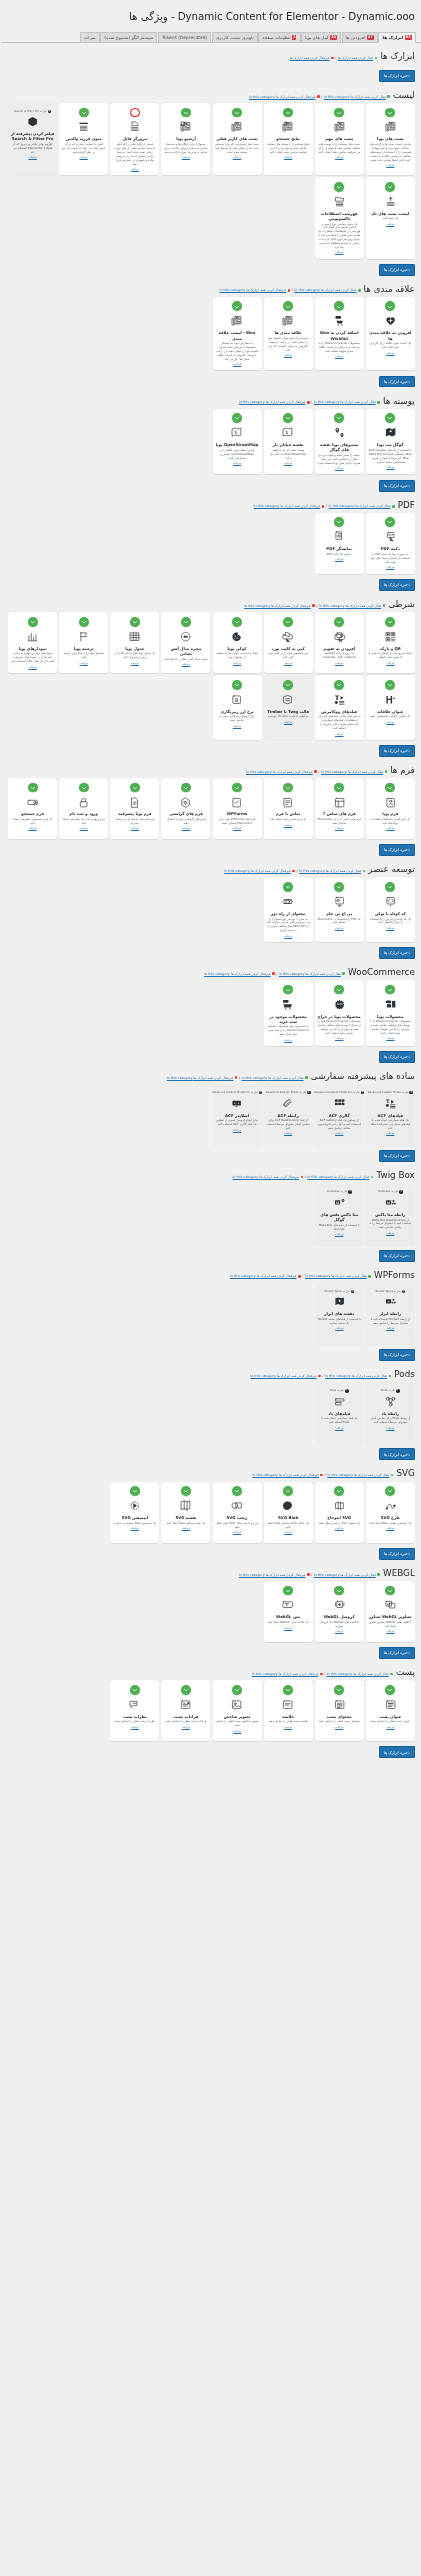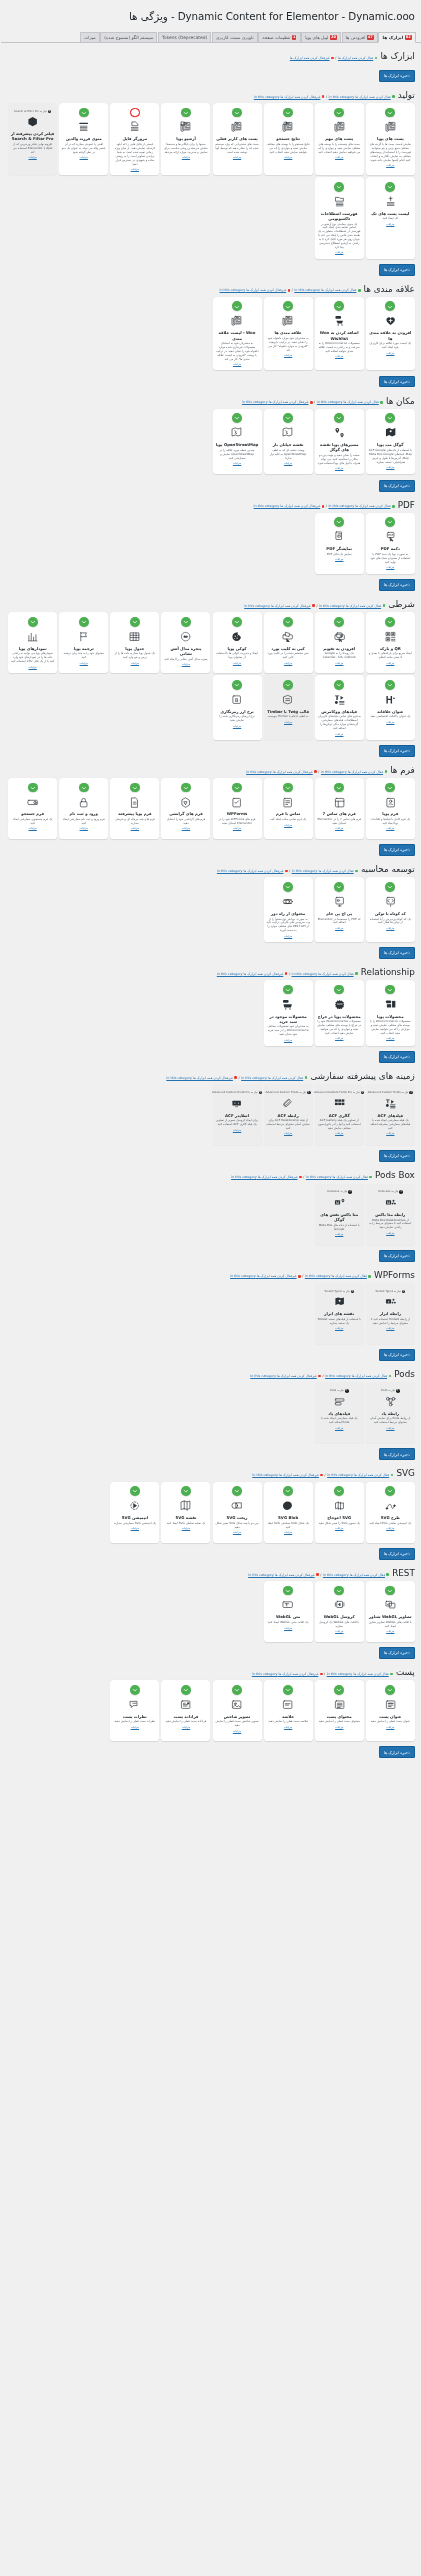--- a/index.html
+++ b/index.html
@@ -222,21 +222,21 @@
   </div>
 </div>
 
 <div class="saverow">
   <button class="savebtn">ذخیره ابزارک ها</button>
 </div>
 
 <div id="sections-root">
     <div class="section">
       <div class="sect-head">
-        <span class="sect-title">تولید</span>
+        <span class="sect-title">لیست</span>
         <span class="sect-links">
           <span class="dot green"></span>
           <a href="#">فعال کردن همه ابزارک ها in this category</a>
           <span>/</span>
           <span class="dot red"></span>
           <a href="#">غیرفعال کردن همه ابزارک ها in this category</a>
         </span>
       </div>
       <div class="grid">
         <div class="card">
@@ -500,21 +500,21 @@
           <div class="c-desc">به مشتریان خود به استثنای محصولات خریداری شده موارد دلخواه خود را نشان دهید. در ترکیب با ویجت "افزودن به لیست علاقه مندی ها" کار می کند</div>
           <a class="c-more" href="#">جزئیات</a>
         </div>
       </div>
     </div>
     <div class="saverow">
       <button class="savebtn">ذخیره ابزارک ها</button>
     </div>
     <div class="section">
       <div class="sect-head">
-        <span class="sect-title">مکان ها</span>
+        <span class="sect-title">پوسته ها</span>
         <span class="sect-links">
           <span class="dot green"></span>
           <a href="#">فعال کردن همه ابزارک ها in this category</a>
           <span>/</span>
           <span class="dot red"></span>
           <a href="#">غیرفعال کردن همه ابزارک ها in this category</a>
         </span>
       </div>
       <div class="grid">
         <div class="card">
@@ -1003,21 +1003,21 @@
           <div class="c-desc">یک فرم جستجوی سفارشی ایجاد کنید</div>
           <a class="c-more" href="#">جزئیات</a>
         </div>
       </div>
     </div>
     <div class="saverow">
       <button class="savebtn">ذخیره ابزارک ها</button>
     </div>
     <div class="section">
       <div class="sect-head">
-        <span class="sect-title">توسعه محاسبه</span>
+        <span class="sect-title">توسعه عنصر</span>
         <span class="sect-links">
           <span class="dot green"></span>
           <a href="#">فعال کردن همه ابزارک ها in this category</a>
           <span>/</span>
           <span class="dot red"></span>
           <a href="#">غیرفعال کردن همه ابزارک ها in this category</a>
         </span>
       </div>
       <div class="grid">
         <div class="card">
@@ -1071,21 +1071,21 @@
           <div class="c-desc">به صورت پویا هر نوع محتوا را از وب سرویس های خارجی ترکیب کنید از REST API های مختلف موارد را به دست آورید</div>
           <a class="c-more" href="#">جزئیات</a>
         </div>
       </div>
     </div>
     <div class="saverow">
       <button class="savebtn">ذخیره ابزارک ها</button>
     </div>
     <div class="section">
       <div class="sect-head">
-        <span class="sect-title">Relationship</span>
+        <span class="sect-title">WooCommerce</span>
         <span class="sect-links">
           <span class="dot green"></span>
           <a href="#">فعال کردن همه ابزارک ها in this category</a>
           <span>/</span>
           <span class="dot red"></span>
           <a href="#">غیرفعال کردن همه ابزارک ها in this category</a>
         </span>
       </div>
       <div class="grid">
         <div class="card">
@@ -1139,21 +1139,21 @@
           <div class="c-desc">به مشتریان خود محصولات مختلف WooCommerce را در سبد خرید خود نشان دهید</div>
           <a class="c-more" href="#">جزئیات</a>
         </div>
       </div>
     </div>
     <div class="saverow">
       <button class="savebtn">ذخیره ابزارک ها</button>
     </div>
     <div class="section">
       <div class="sect-head">
-        <span class="sect-title">زمینه های پیشرفته سفارشی</span>
+        <span class="sect-title">ساده های پیشرفته سفارشی</span>
         <span class="sect-links">
           <span class="dot green"></span>
           <a href="#">فعال کردن همه ابزارک ها in this category</a>
           <span>/</span>
           <span class="dot red"></span>
           <a href="#">غیرفعال کردن همه ابزارک ها in this category</a>
         </span>
       </div>
       <div class="grid">
         <div class="card dis">
@@ -1228,21 +1228,21 @@
           <div class="c-desc">برای ایجاد کروسل تصویر از تصاویر یک فیلد گالری ACF استفاده کنید</div>
           <a class="c-more" href="#">جزئیات</a>
         </div>
       </div>
     </div>
     <div class="saverow">
       <button class="savebtn">ذخیره ابزارک ها</button>
     </div>
     <div class="section">
       <div class="sect-head">
-        <span class="sect-title">Pods Box</span>
+        <span class="sect-title">Twig Box</span>
         <span class="sect-links">
           <span class="dot green"></span>
           <a href="#">فعال کردن همه ابزارک ها in this category</a>
           <span>/</span>
           <span class="dot red"></span>
           <a href="#">غیرفعال کردن همه ابزارک ها in this category</a>
         </span>
       </div>
       <div class="grid">
         <div class="card dis">
@@ -1499,21 +1499,21 @@
           <div class="c-desc">یک انیمیشن SVG سفارشی بسازید</div>
           <a class="c-more" href="#">جزئیات</a>
         </div>
       </div>
     </div>
     <div class="saverow">
       <button class="savebtn">ذخیره ابزارک ها</button>
     </div>
     <div class="section">
       <div class="sect-head">
-        <span class="sect-title">REST</span>
+        <span class="sect-title">WEBGL</span>
         <span class="sect-links">
           <span class="dot green"></span>
           <a href="#">فعال کردن همه ابزارک ها in this category</a>
           <span>/</span>
           <span class="dot red"></span>
           <a href="#">غیرفعال کردن همه ابزارک ها in this category</a>
         </span>
       </div>
       <div class="grid">
         <div class="card">

